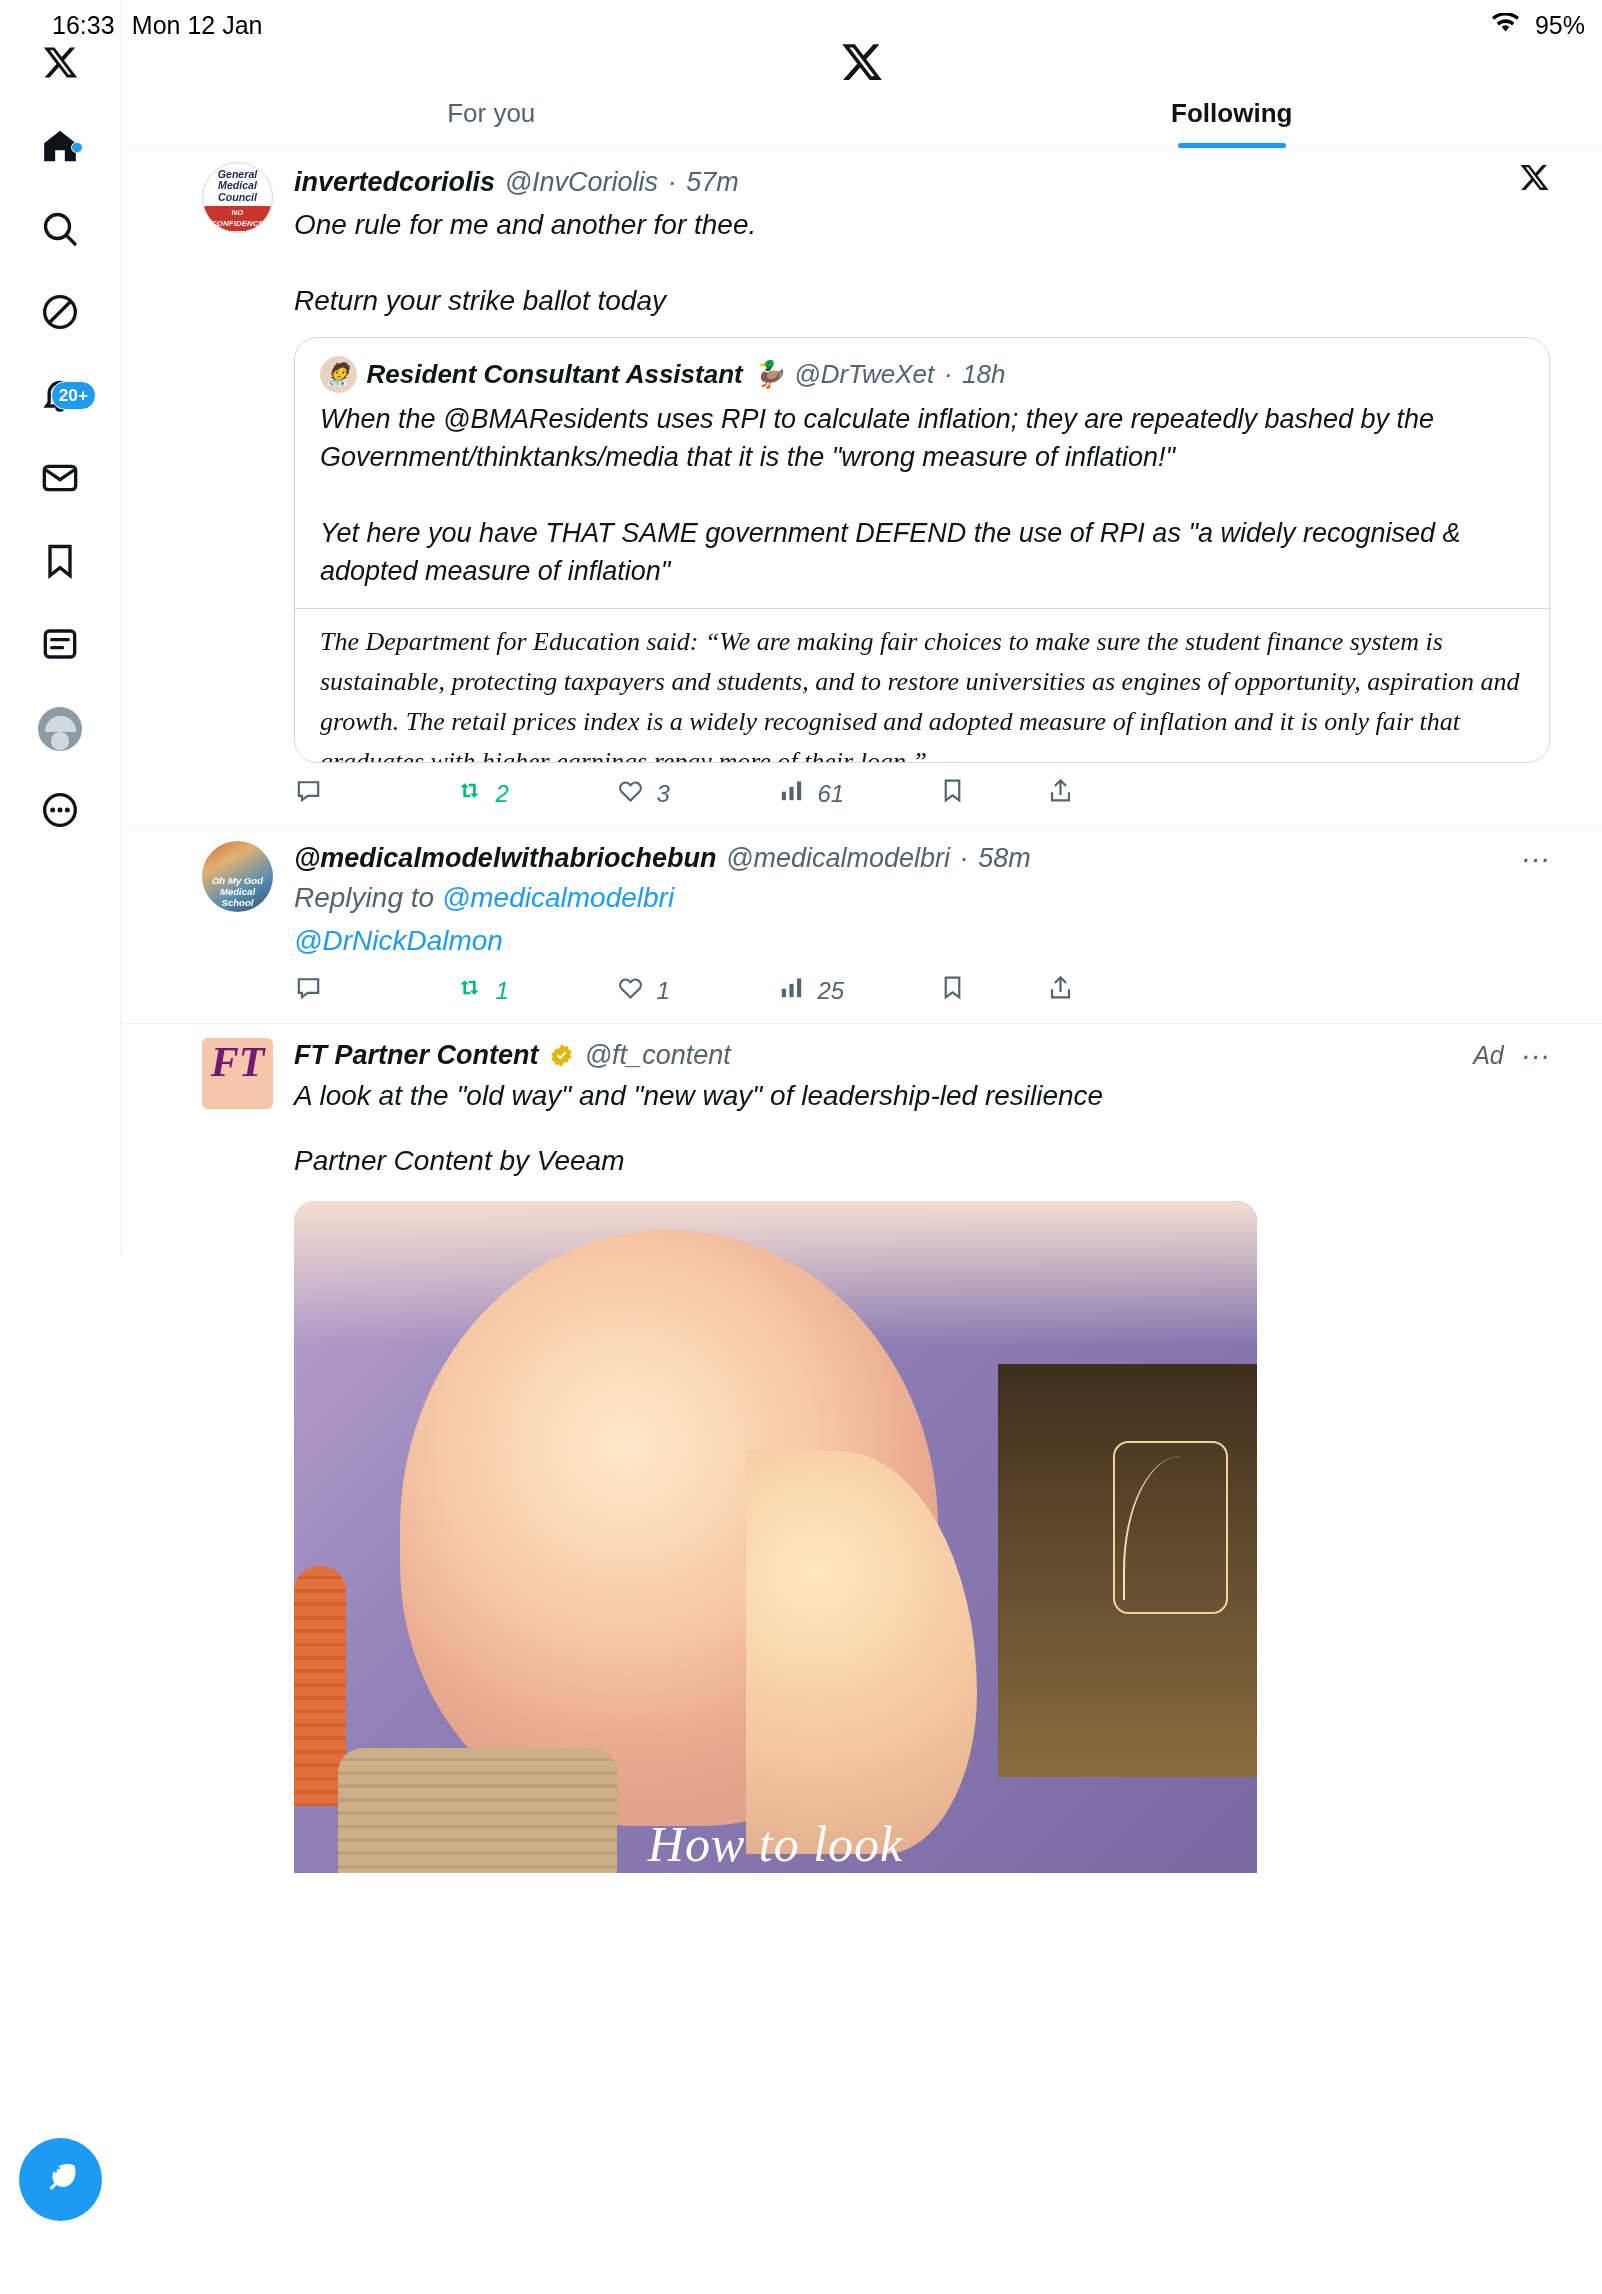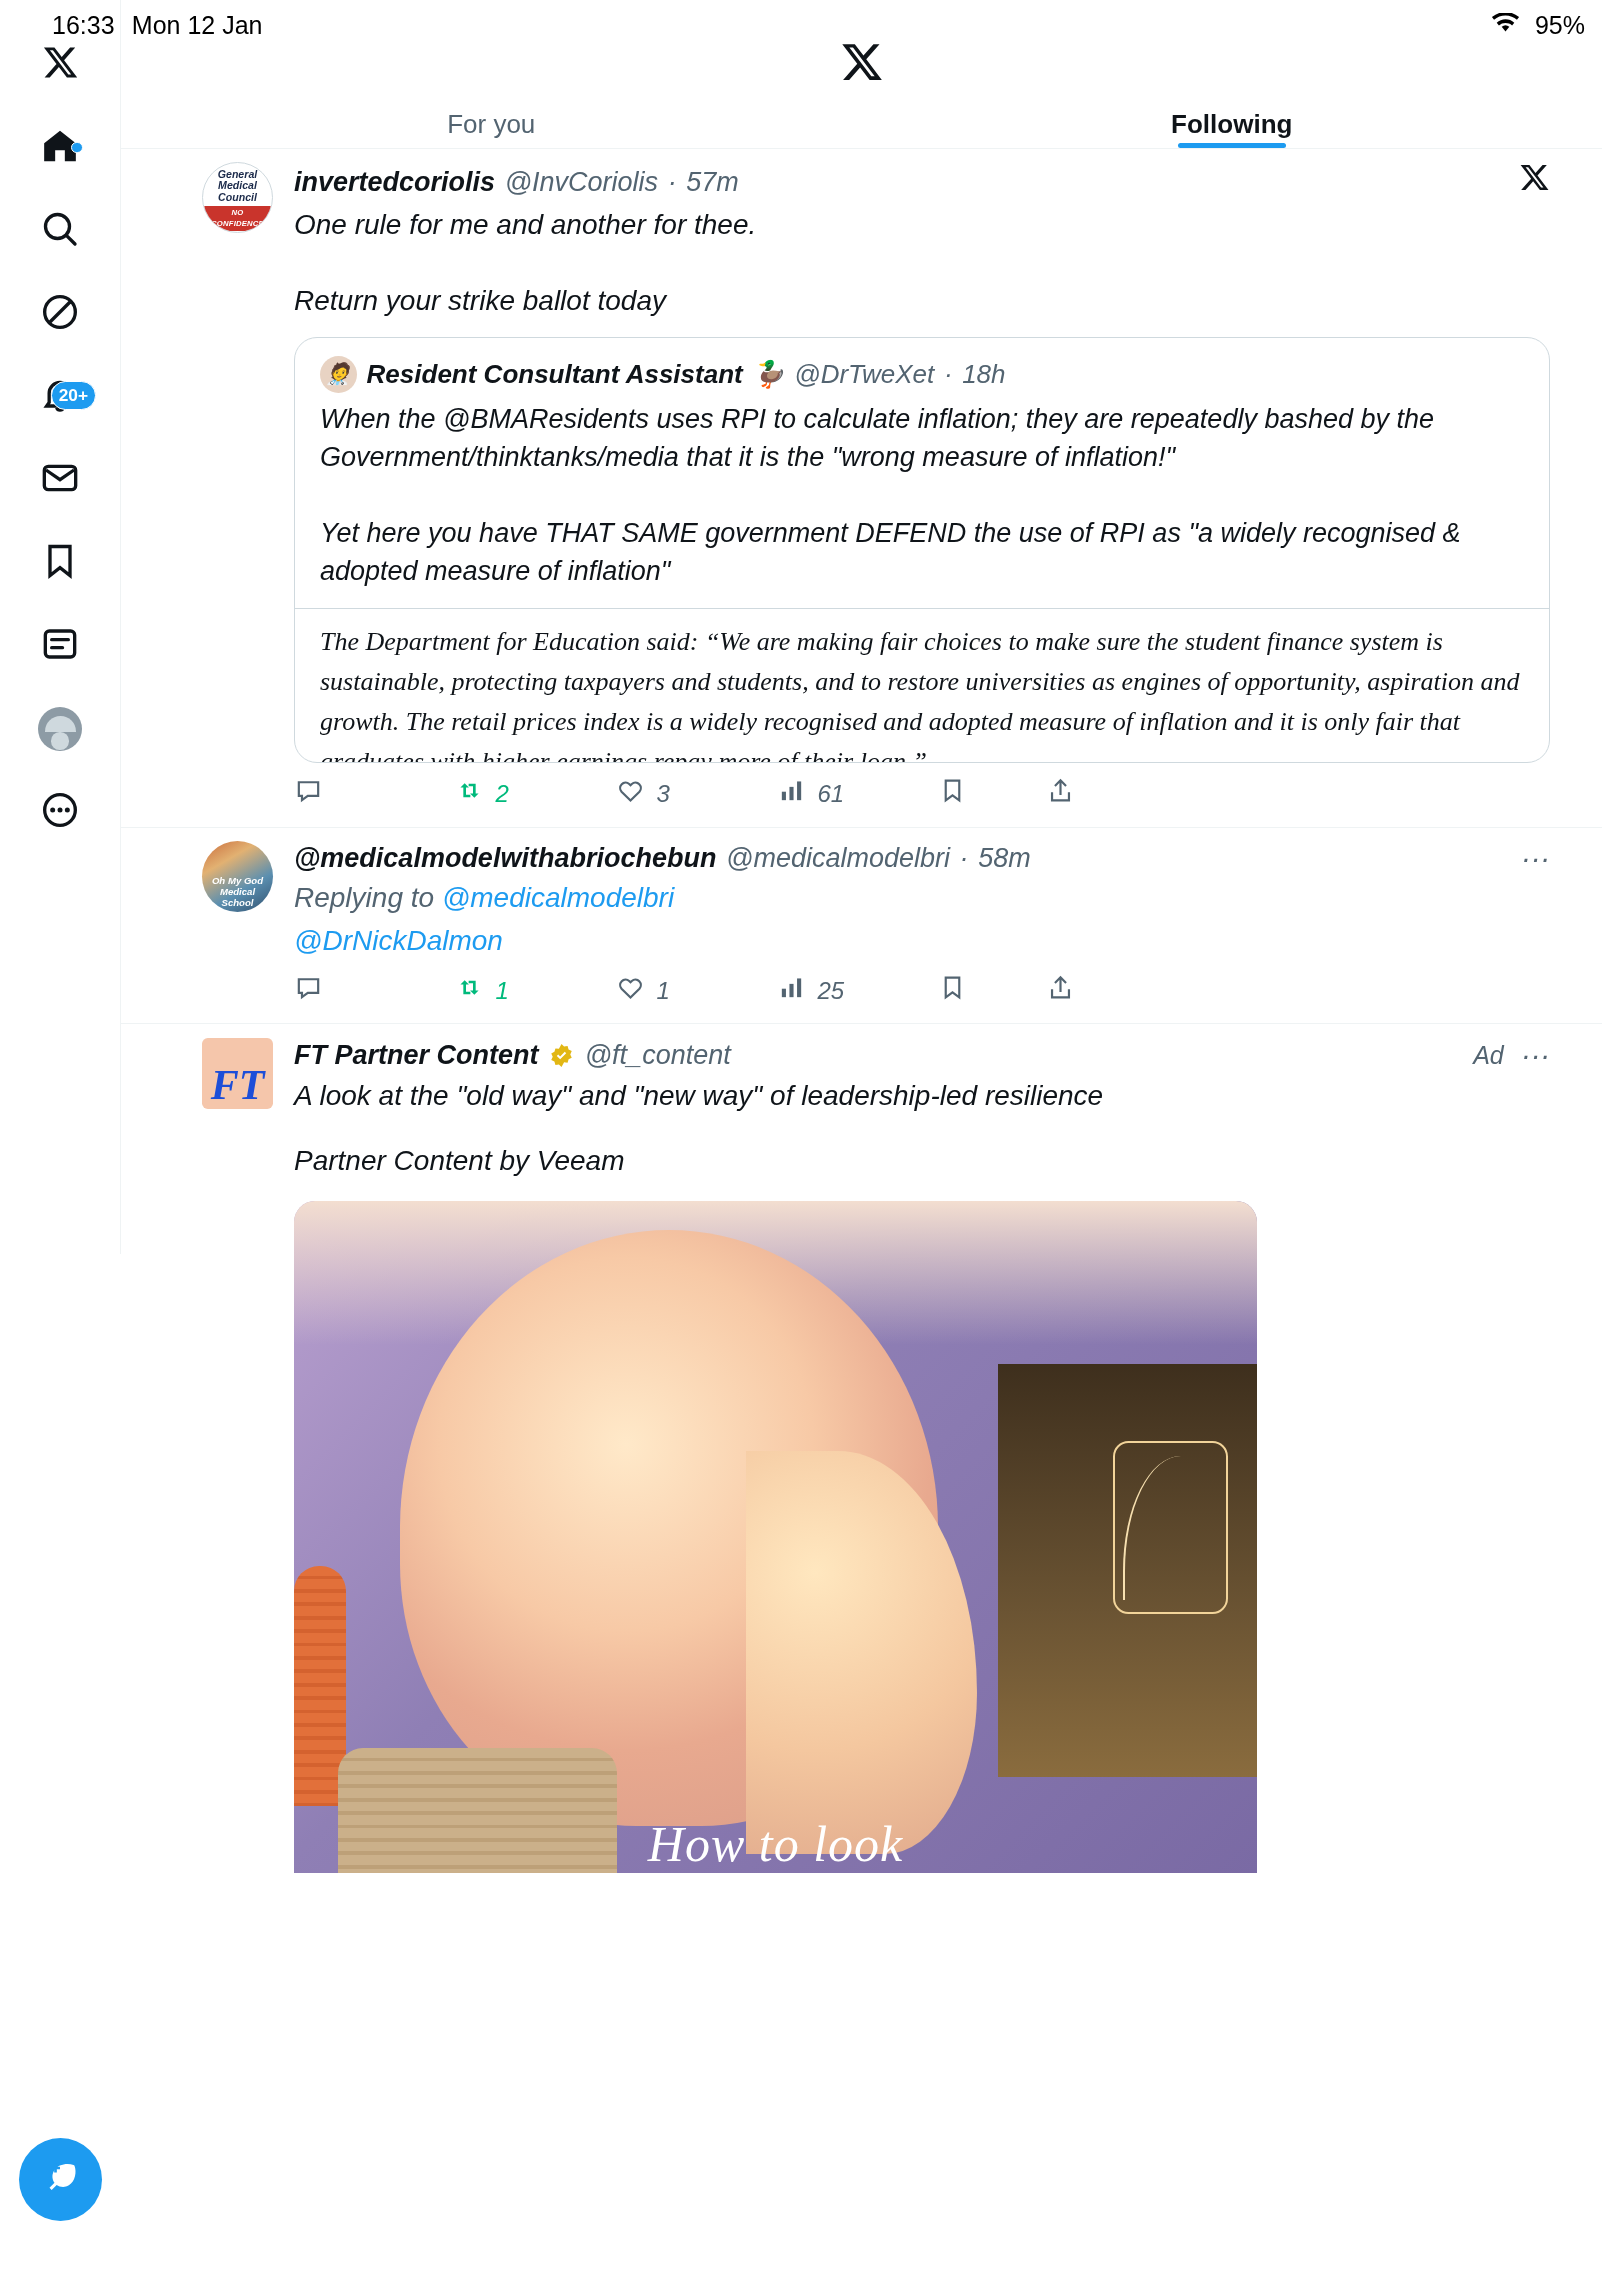--- a/index.html
+++ b/index.html
@@ -89,21 +89,21 @@
     position: absolute; top: 40px; left: 0; width: 1481px;
     display: flex; justify-content: center;
   }
   .tabs {
     position: absolute; top: 94px; left: 0; width: 1481px; height: 55px;
     display: flex; border-bottom: 1px solid #eff3f4;
   }
   .tab {
     flex: 1; display: flex; align-items: flex-start; justify-content: center;
     font-size: 26px; color: #536471; font-weight: 400; cursor: pointer;
-    position: relative; padding-top: 3.8px; margin-top: 11px;
+    position: relative; padding-top: 3.8px;
   }
   .tab.active { color: #0f1419; font-weight: 700; }
   .tab .underline {
     position: absolute; bottom: 0; height: 4.8px; border-radius: 2.9px;
     background: #1d9bf0; width: 108px;
   }
 
   
   .timeline {
     position: absolute; top: 149px; left: 121px; width: 1481px; height: 2145px;
@@ -236,23 +236,23 @@
     margin-top: 2.9px; background: #c9342c; color: #fff; font-size: 7.7px;
     padding: 1px 2.9px; border-radius: 1.9px; letter-spacing: 0.2px;
   }
   .brioche-avatar {
     background: linear-gradient(150deg,#c96a3a 0%, #e2b172 30%, #5b8fb0 65%, #2f4f6e 100%);
     display: flex; align-items: flex-end; justify-content: center;
     font-size: 9.6px; color: #fff; text-align: center; font-weight: 700;
     line-height: 10.6px; padding: 3.8px;
   }
   .ft-avatar {
-    border-radius: 5.8px; background: #f5c6ab; color: #1d4ed8;
+    border-radius: 5.8px; background: #f5c6ab; color: #701a75;
     font-family: "Liberation Serif", serif; font-weight: 700; font-size: 42px;
-    display: flex; align-items: flex-end; justify-content: center;
+    display: flex; align-items: flex-start; justify-content: center;
   }
   .verified {
     width: 27px; height: 27px; display: inline-block;
   }
 </style>
 </head>
 <body>
 
 <div class="statusbar">
   <div class="status-left">

